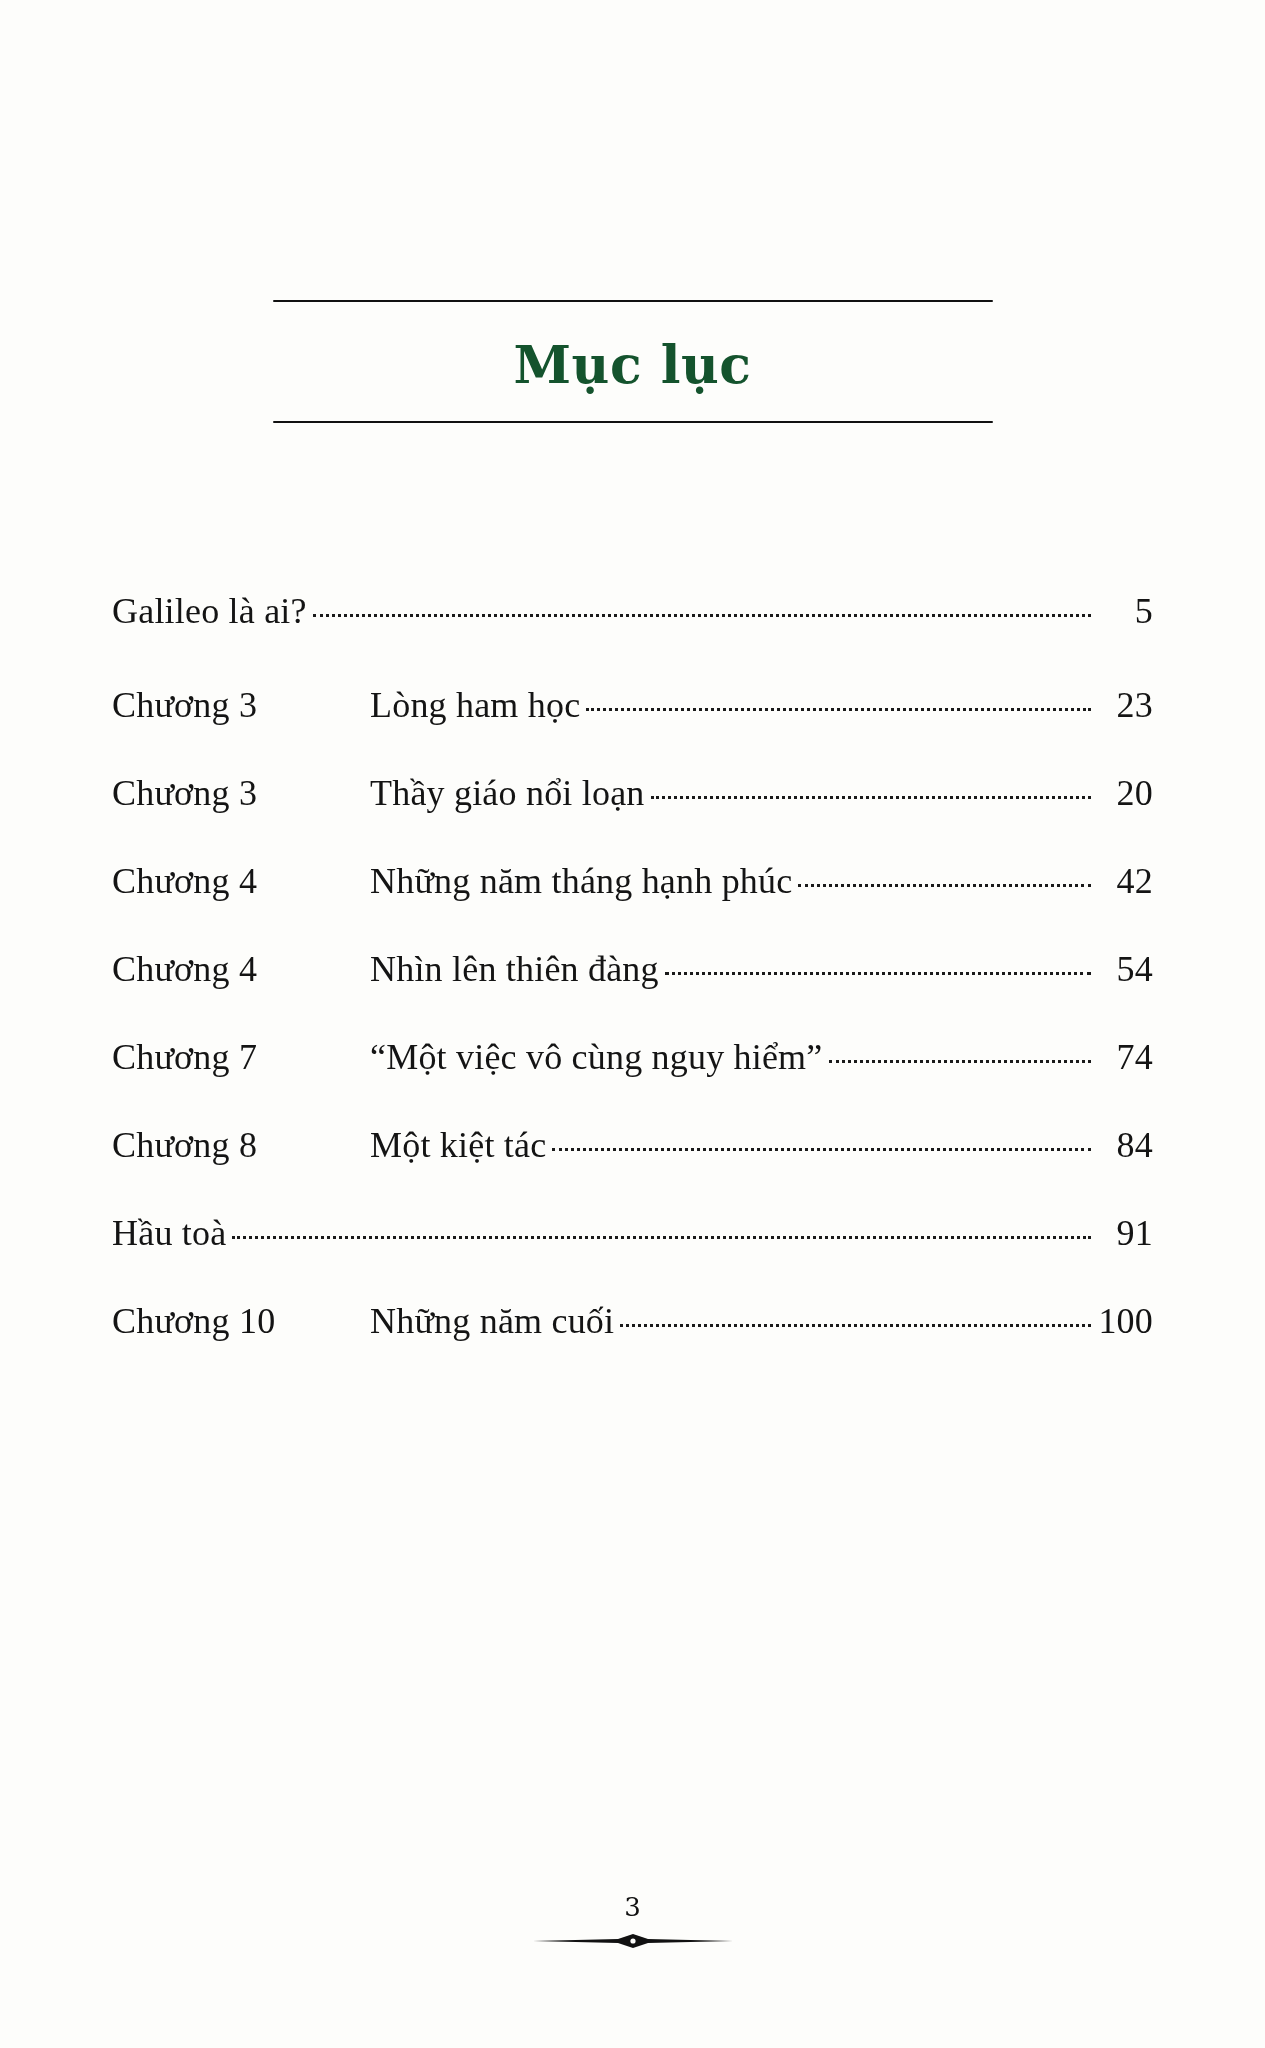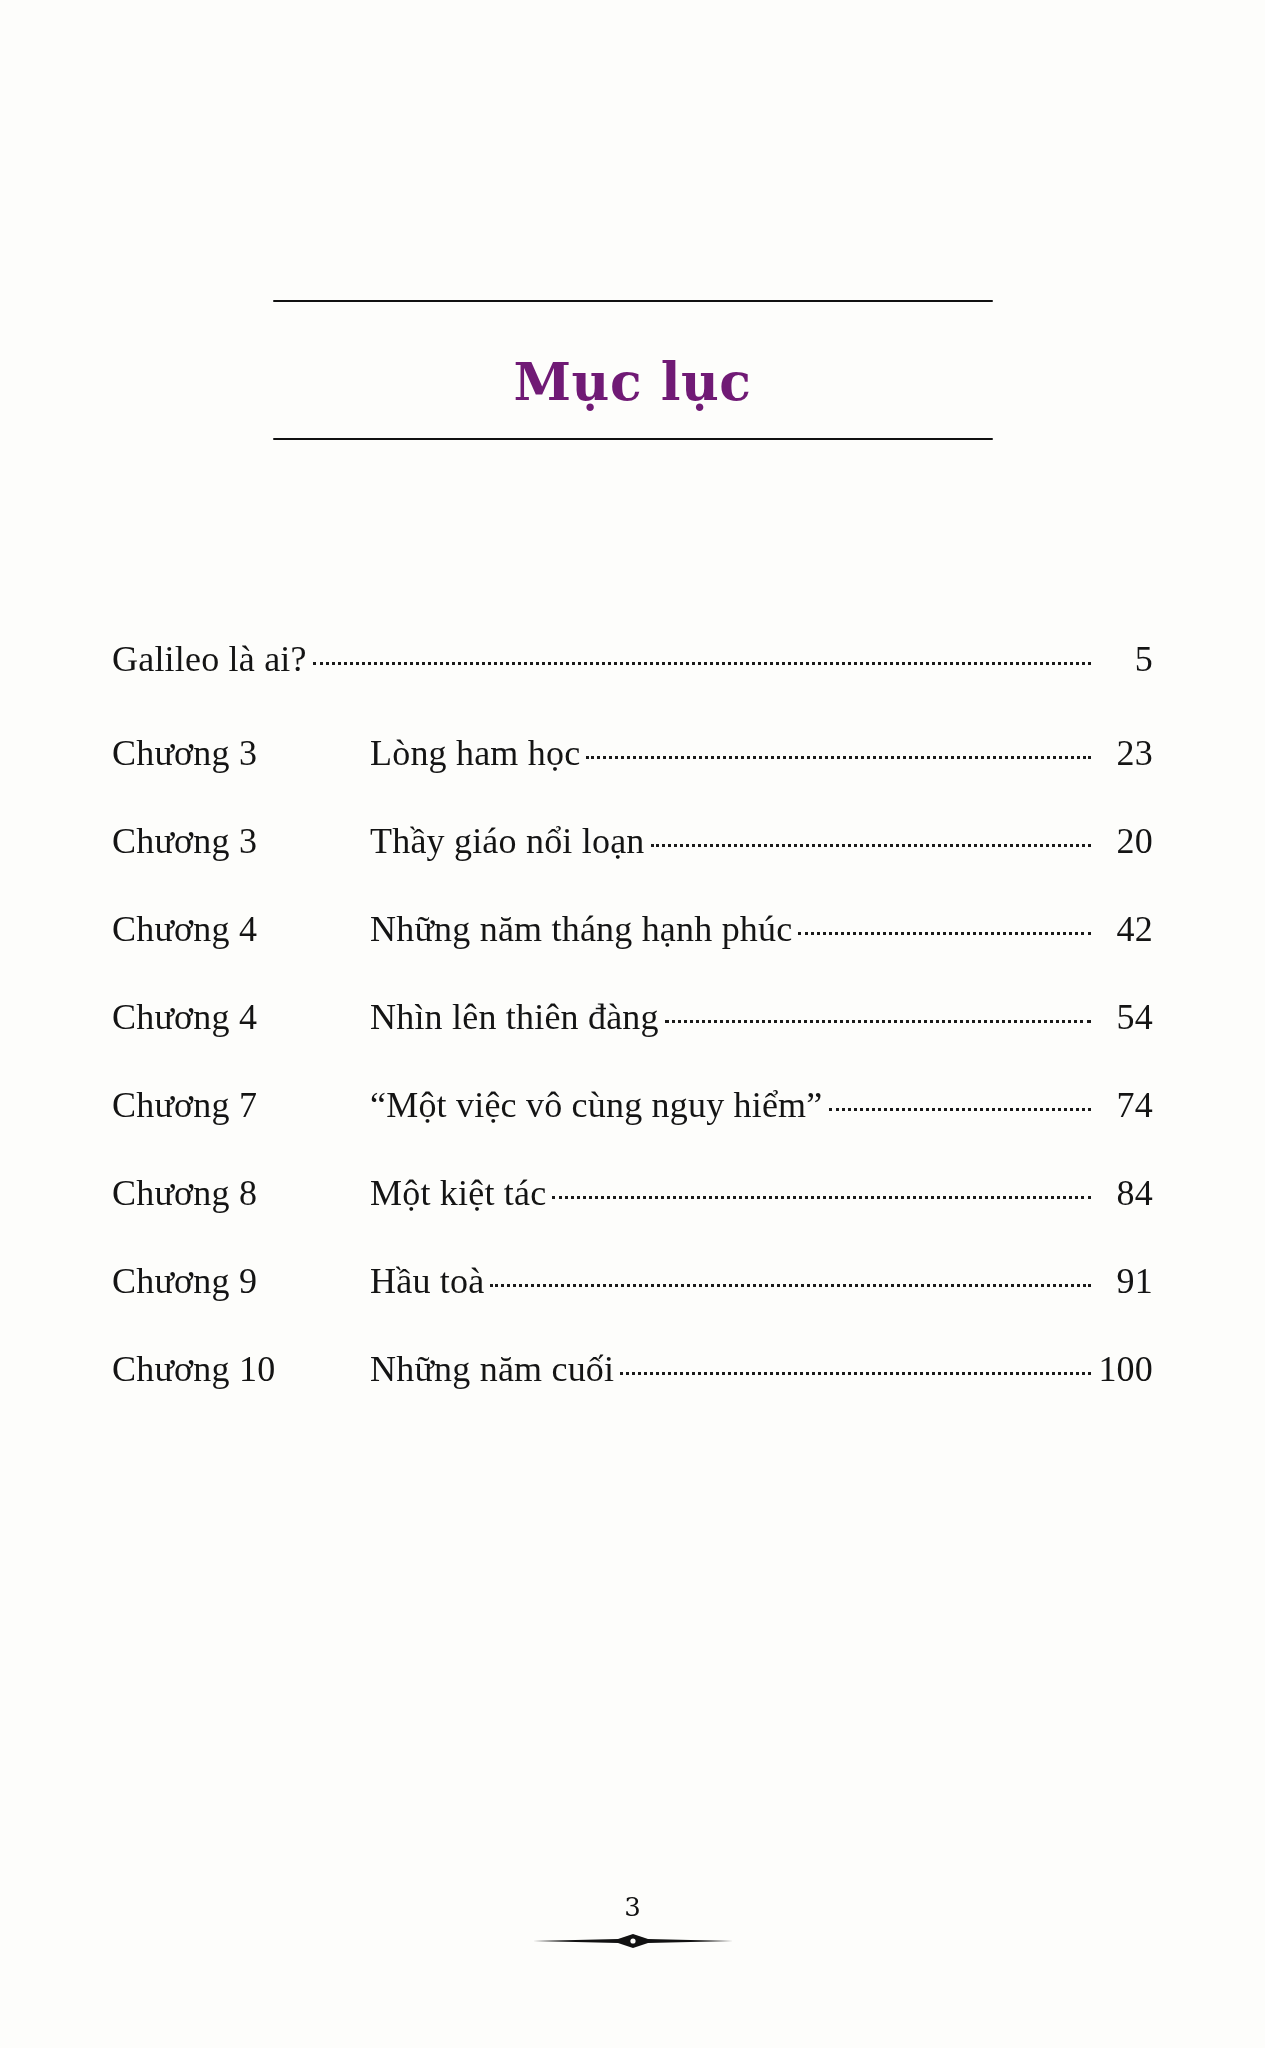--- a/index.html
+++ b/index.html
@@ -39,23 +39,22 @@
     border-radius: 2px;
   }
   .rule.top { margin-bottom: 34px; }
   .rule.bottom { margin-top: 28px; }
 
   .doc-title {
     font-family: "DejaVu Serif", serif;
     font-size: 52px;
     font-weight: 600;
     letter-spacing: 0.5px;
-    color: #701a75;
+    color: #14532d;
     line-height: 1.1;
-    margin-top: 17px;
   }
 
   
   .toc {
     position: absolute;
     left: 112px;
     right: 112px;
     top: 590px;
   }
 
@@ -90,21 +89,20 @@
   .page-num {
     flex: 0 0 auto;
     white-space: nowrap;
     text-align: right;
     min-width: 56px;
   }
 
   
   .toc-row.intro .chapter-label {
     flex: 0 0 auto;
-    margin-top: 48px;
   }
 
   
   .footer {
     position: absolute;
     left: 0;
     right: 0;
     bottom: 96px;
     display: flex;
     flex-direction: column;
@@ -177,21 +175,20 @@
     </div>
 
     <div class="toc-row">
       <span class="chapter-label">Chương 8</span>
       <span class="chapter-title">Một kiệt tác</span>
       <span class="leader"></span>
       <span class="page-num">84</span>
     </div>
 
     <div class="toc-row">
-      <span class="chapter-label">Chương 9</span>
       <span class="chapter-title">Hầu toà</span>
       <span class="leader"></span>
       <span class="page-num">91</span>
     </div>
 
     <div class="toc-row">
       <span class="chapter-label">Chương 10</span>
       <span class="chapter-title">Những năm cuối</span>
       <span class="leader"></span>
       <span class="page-num">100</span>

